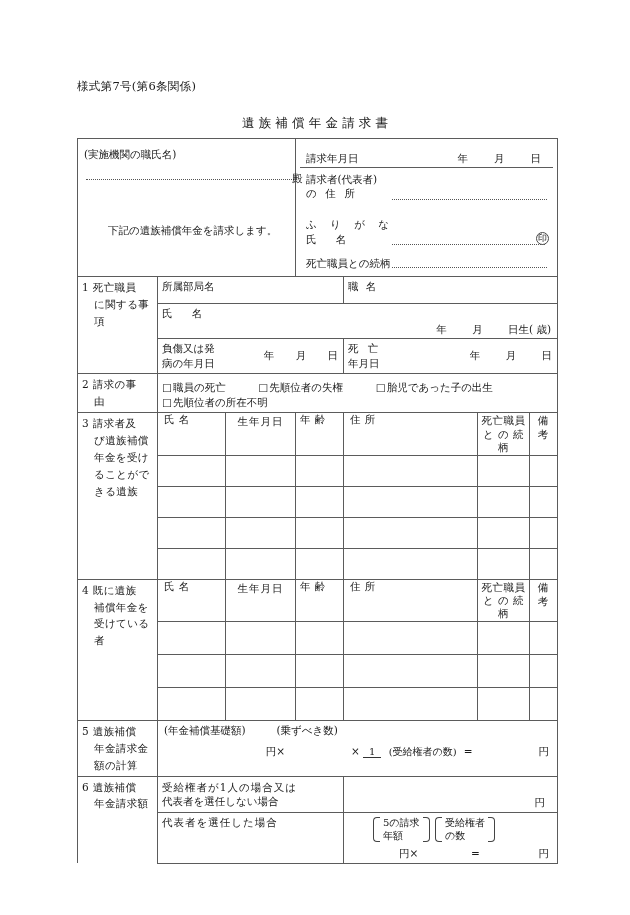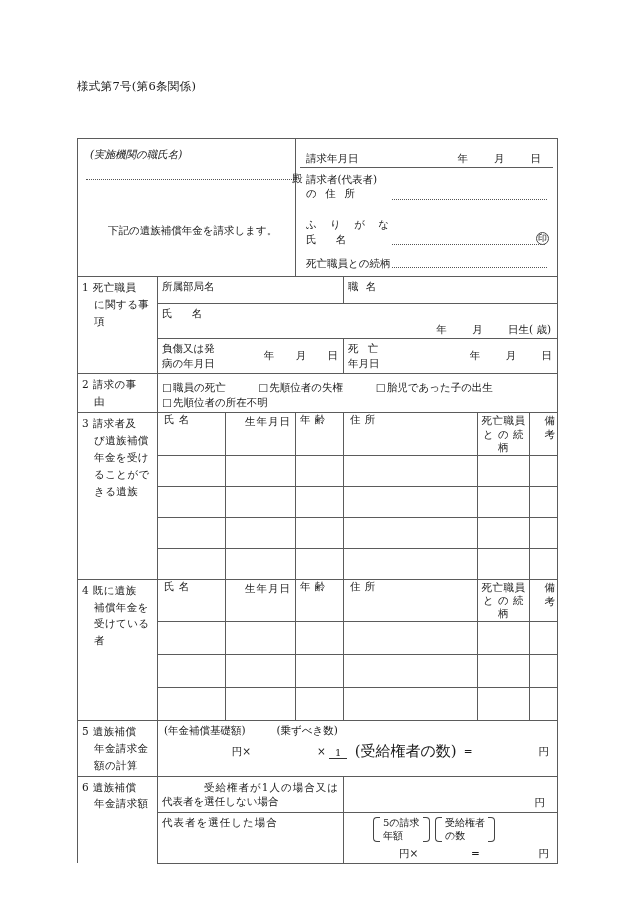--- a/index.html
+++ b/index.html
@@ -80,30 +80,30 @@
   .spread2 {
     display: flex;
     justify-content: space-between;
     padding: 0 6px;
   }
   .spread2.tight { padding: 0 4px; }
   .nowrap { white-space: nowrap; }
   .rt { text-align: right; }
   .mid { vertical-align: middle; }
 
-  .sp1 { letter-spacing: 1px; text-align: right; }
+  .sp1 { letter-spacing: 1px; }
   .sp2 { letter-spacing: 2px; }
   .sp3 { letter-spacing: 3px; }
   .sp5 { letter-spacing: 5px; }
   .sp8 { letter-spacing: 8px; }
 
   
   .hdr-left { height: 128px; position: relative; padding: 0; }
   .hdr-left .agency {
-    position: absolute; left: 12px; top: 8px; white-space: nowrap; font-style: italic;
+    position: absolute; left: 6px; top: 8px; white-space: nowrap;
   }
   .hdr-left .dotline {
     position: absolute; left: 8px; top: 40px; width: 208px;
     border-bottom: 1px dotted #555;
   }
   .hdr-left .dono {
     position: absolute; left: 214px; top: 32px;
   }
   .hdr-left .request-stmt {
     position: absolute; left: 30px; top: 84px; white-space: nowrap;
@@ -148,21 +148,21 @@
     height: 28px;
   }
   .frac {
     display: inline-block;
     text-align: center;
     vertical-align: middle;
     line-height: 1.15;
     margin: 0 3px;
   }
   .frac .num { border-bottom: 1px solid #333; padding: 0 6px; font-size: 10px; }
-  .frac .den { padding: 1px 4px 0; font-size: 15px; white-space: nowrap; }
+  .frac .den { padding: 1px 4px 0; font-size: 10px; white-space: nowrap; }
 
   .brk {
     display: inline-block;
     position: relative;
     padding: 0 11px;
     line-height: 1.35;
     font-size: 10px;
     text-align: left;
   }
   .brk::before, .brk::after {
@@ -175,20 +175,21 @@
   .brk::before { left: 1px; border-right: none; border-radius: 4px 0 0 4px; }
   .brk::after  { right: 1px; border-left: none; border-radius: 0 4px 4px 0; }
   .brk span { display: block; white-space: nowrap; }
 </style>
 </head>
 <body>
 
 <div class="page">
 
   <div class="form-code">様式第7号(第6条関係)</div>
+  <div class="doc-title">遺族補償年金請求書</div>
 
   <table class="tbl">
     <colgroup>
       <col style="width:80px">
       <col style="width:68px">
       <col style="width:70px">
       <col style="width:48px">
       <col style="width:134px">
       <col style="width:52px">
       <col style="width:28px">

